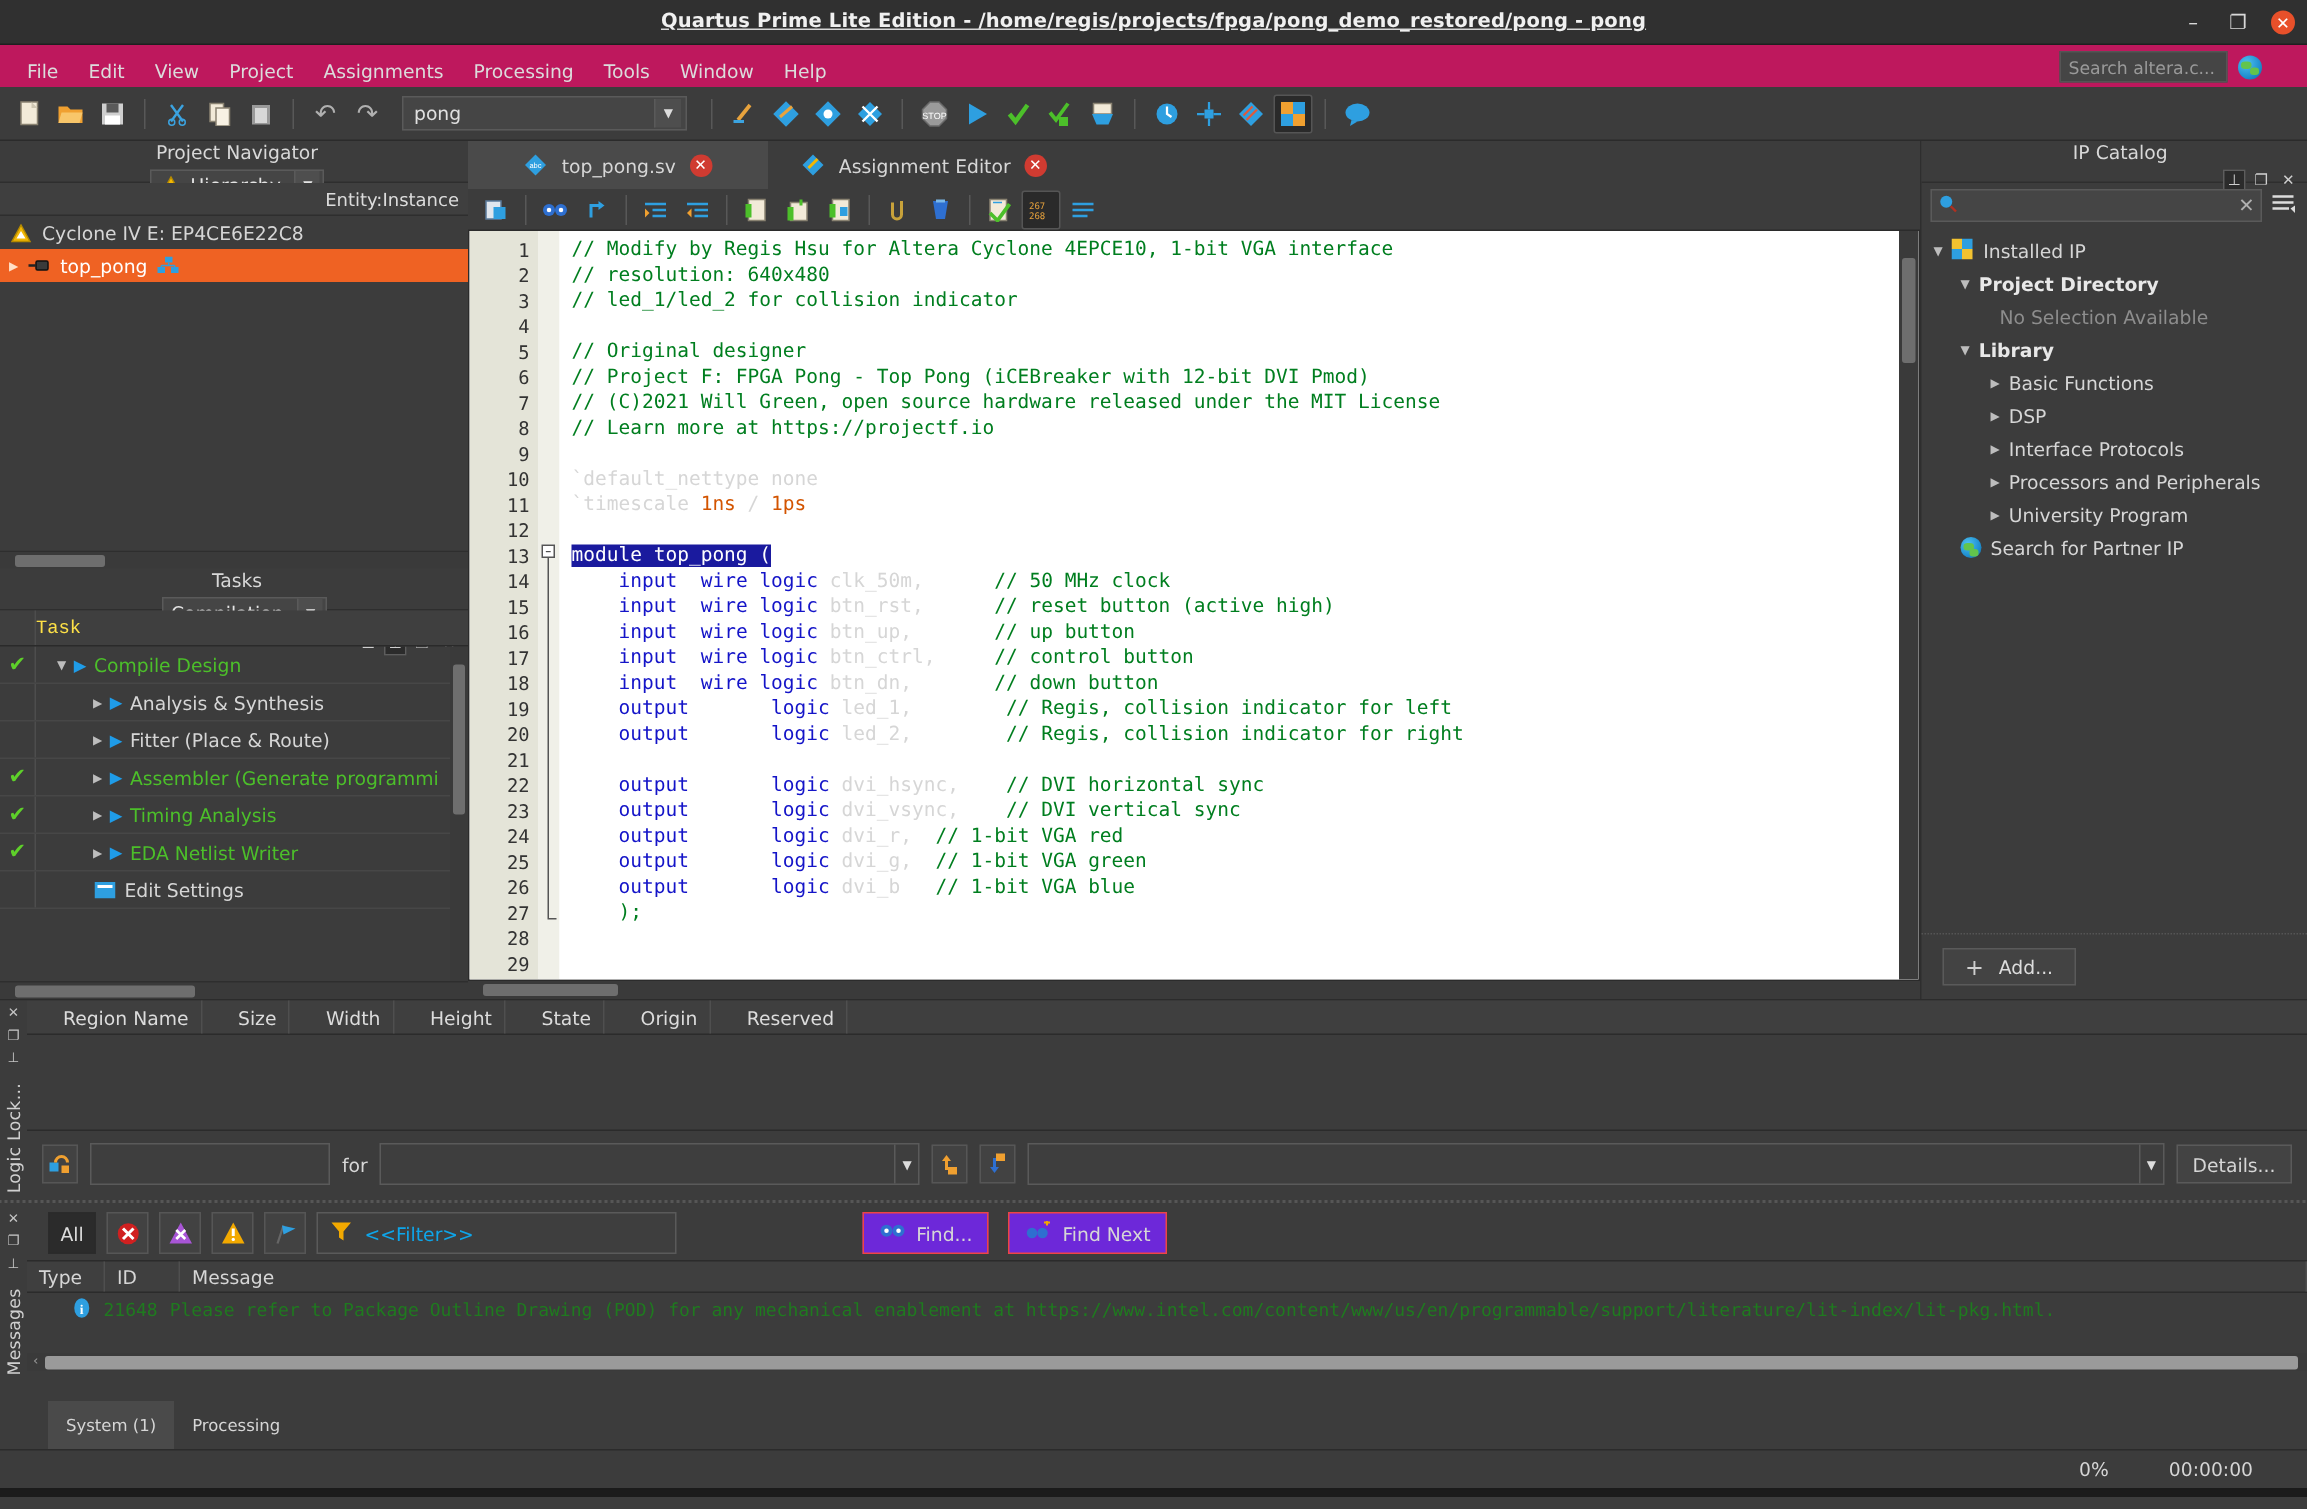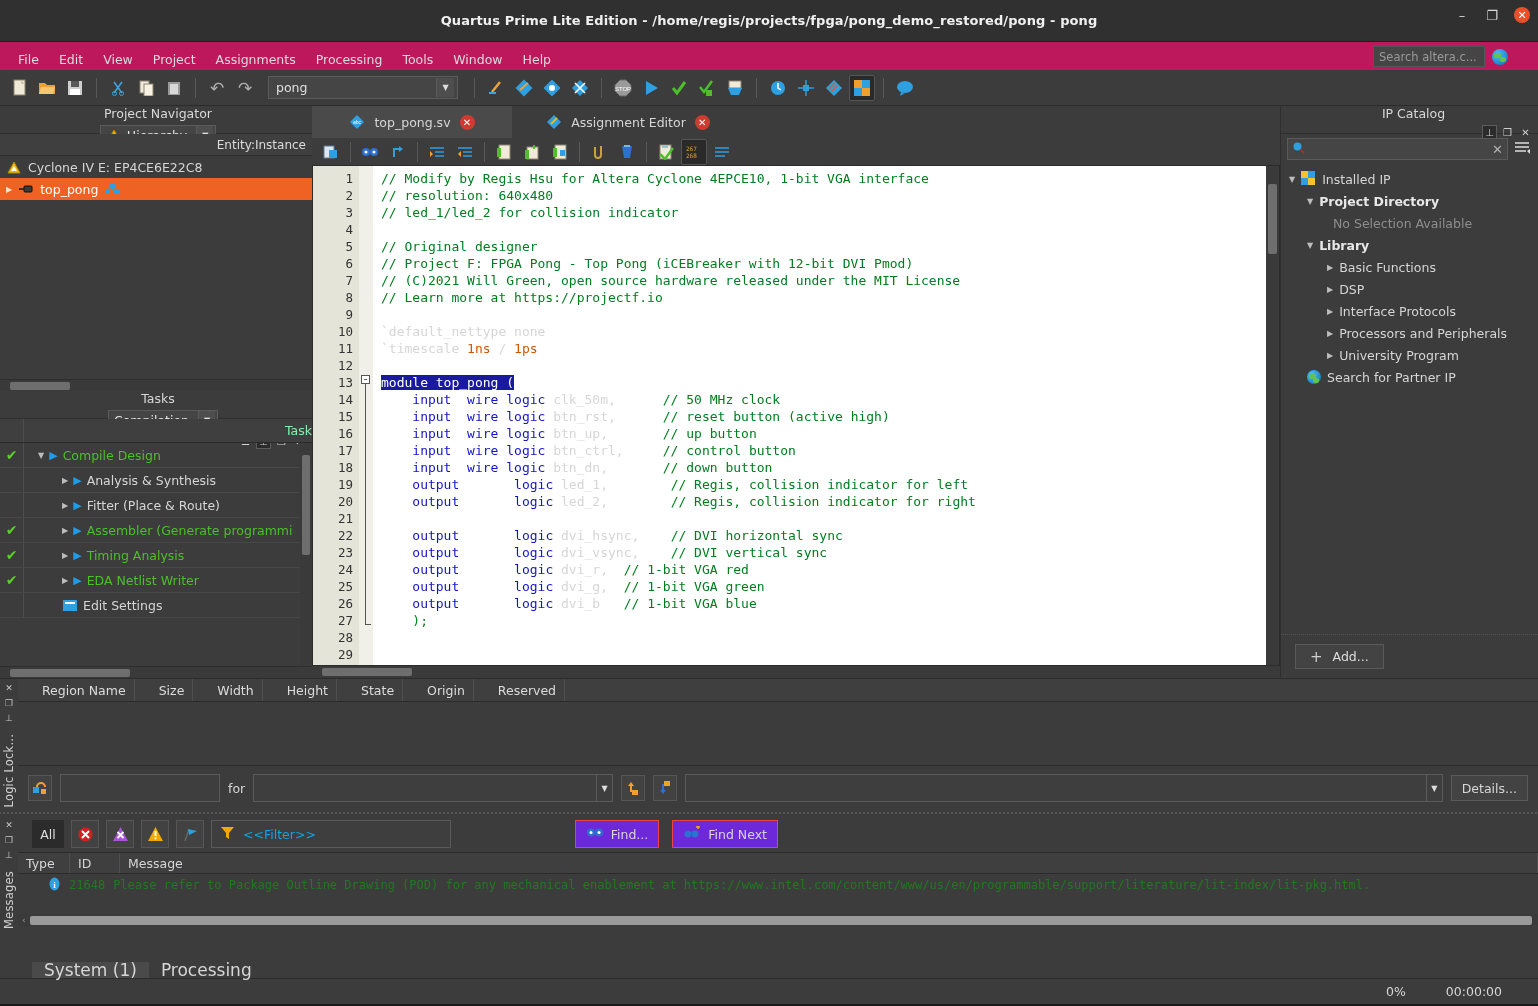--- a/index.html
+++ b/index.html
@@ -4,23 +4,24 @@
 <style>
   * { box-sizing: border-box; margin:0; padding:0; }
   html,body{
     width:1538px; height:1006px; overflow:hidden;
     background:#3c3c3c;
     font-family:"DejaVu Sans", sans-serif;
     font-size:12.5px; color:#d6d6d6;
   }
   
   .titlebar{
-    height:42px; background:#303030; position:relative;
+    height:30px; background:#303030; position:relative;
     display:flex; align-items:center; justify-content:center;
     border-bottom:1px solid #1f1f1f;
+    text-decoration:underline;
   }
   .titlebar .title{ font-weight:bold; font-size:13px; color:#f0f0f0; letter-spacing:.1px;}
   .winbtns{ position:absolute; right:8px; top:0; height:30px; display:flex; align-items:center; gap:14px;}
   .winbtn{ width:16px; height:16px; display:flex; align-items:center; justify-content:center;
            color:#d8d8d8; font-size:13px; line-height:1;}
   .winbtn.close{ background:#e8502a; border-radius:50%; color:#fff; font-size:11px; }
   
   .menubar{ height:28px; background:#be185d; display:flex; align-items:flex-end;
             padding-left:8px; position:relative; }
   .menuitem{ padding:3px 10px; font-size:12.5px; color:#dcdcdc; }
@@ -63,31 +64,31 @@
            font-size:12px; color:#dcdcdc; overflow:hidden;}
   .navbody{ flex:1; background:#3c3c3c; overflow:hidden; position:relative;}
   .navrow{ height:22px; display:flex; align-items:center; gap:6px; padding-left:6px; font-size:12.5px;}
   .navrow.sel{ background:#ef6223; color:#fff;}
   .hscroll{ height:12px; background:#3a3a3a; border-top:1px solid #2e2e2e; display:flex; align-items:center;}
   .hscroll .thumb{ height:8px; background:#6e6e6e; border-radius:2px; margin-left:10px;}
   
   .taskhdr{ height:24px; background:#3f3f3f; border-bottom:1px solid #2a2a2a; display:flex;
             align-items:center; font-size:12.5px;}
   .taskhdr .c1{ width:24px; border-right:1px solid #4d4d4d; height:100%;}
-  .taskhdr .c2{ flex:1; text-align:right; color:#86efac;}
+  .taskhdr .c2{ flex:1; text-align:left; color:#fde047;font-family:Liberation Mono, monospace;}
   .taskrow{ height:25px; display:flex; align-items:center; border-bottom:1px solid #474747; font-size:12.5px;}
   .taskrow .chk{ width:24px; text-align:center; border-right:1px solid #4d4d4d; height:100%;
                  display:flex;align-items:center;justify-content:center; color:#5ed02a; font-size:14px; font-weight:bold;}
   .taskrow .lbl{ padding-left:4px; display:flex; align-items:center; gap:5px; white-space:nowrap; overflow:hidden;}
   .tri{ color:#bdbdbd; font-size:8px; }
   .play{ color:#1f9ce8; font-size:11px;}
   .green{ color:#4cbf2a;}
   
   .editorcol{ flex:1; display:flex; flex-direction:column; background:#3c3c3c; min-width:0;}
-  .tabbar{ height:32px; background:#3c3c3c; display:flex; align-items:flex-end; gap:16px;}
+  .tabbar{ height:32px; background:#3c3c3c; display:flex; align-items:flex-end; gap:4px;}
   .tab{ height:32px; display:flex; align-items:center; gap:9px; padding:0 12px; font-size:12.5px;
         min-width:200px; justify-content:center; position:relative;}
   .tab.active{ background:#4a4a4a; }
   .tab .close{ width:15px;height:15px;border-radius:50%;background:#d03b31;color:#fff;
                font-size:10px;display:flex;align-items:center;justify-content:center; font-weight:bold;}
   .tabspacer{ flex:1; }
   .edtoolbar{ height:28px; background:#3c3c3c; display:flex; align-items:center; padding-left:6px;
               gap:2px; border-bottom:1px solid #2b2b2b;}
   .code{ flex:1; background:#fff; display:flex; overflow:hidden; position:relative;
          border:1px solid #2b2b2b; border-top:none;}
@@ -152,21 +153,21 @@
               display:flex; align-items:center; gap:8px; padding-left:8px; color:#0ea5e9; font-size:12.5px;}
   .findbtn{ height:28px; border:1px solid #ef4444; background:#6d28d9; padding:0 10px;
             display:flex; align-items:center; gap:7px; font-size:12.5px;}
   .msggrid-hdr{ height:22px; background:#3f3f3f; display:flex; align-items:center; font-size:12.5px;
                 border-top:1px solid #2b2b2b; border-bottom:1px solid #2b2b2b;}
   .msggrid-hdr div{ border-right:1px solid #4f4f4f; height:100%; display:flex; align-items:center; padding:0 8px;}
   .msgrow{ height:22px; display:flex; align-items:center; gap:8px; padding-left:30px;
            font-family:"DejaVu Sans Mono", monospace; font-size:12px; color:#1f7a1f; white-space:nowrap;}
   .msgscroll{ height:12px; background:#3a3a3a; display:flex; align-items:center; margin-top:18px;}
   .msgtabs{ height:26px; display:flex; align-items:flex-end; padding-left:14px; gap:0;}
-  .msgtab{ height:16px; padding:0 12px; display:flex; align-items:center; font-size:17px;}
+  .msgtab{ height:32px; padding:0 12px; display:flex; align-items:center; font-size:11px;}
   .msgtab.active{ background:#4a4a4a;}
   
   .statusbar{ height:26px; background:#3c3c3c; display:flex; align-items:center;
               justify-content:flex-end; gap:40px; padding-right:36px; font-size:12.5px;
               border-top:1px solid #2b2b2b;}
   .bottomstrip{ height:6px; background:#1b1b1b;}
 </style>
 </head>
 <body>
 

